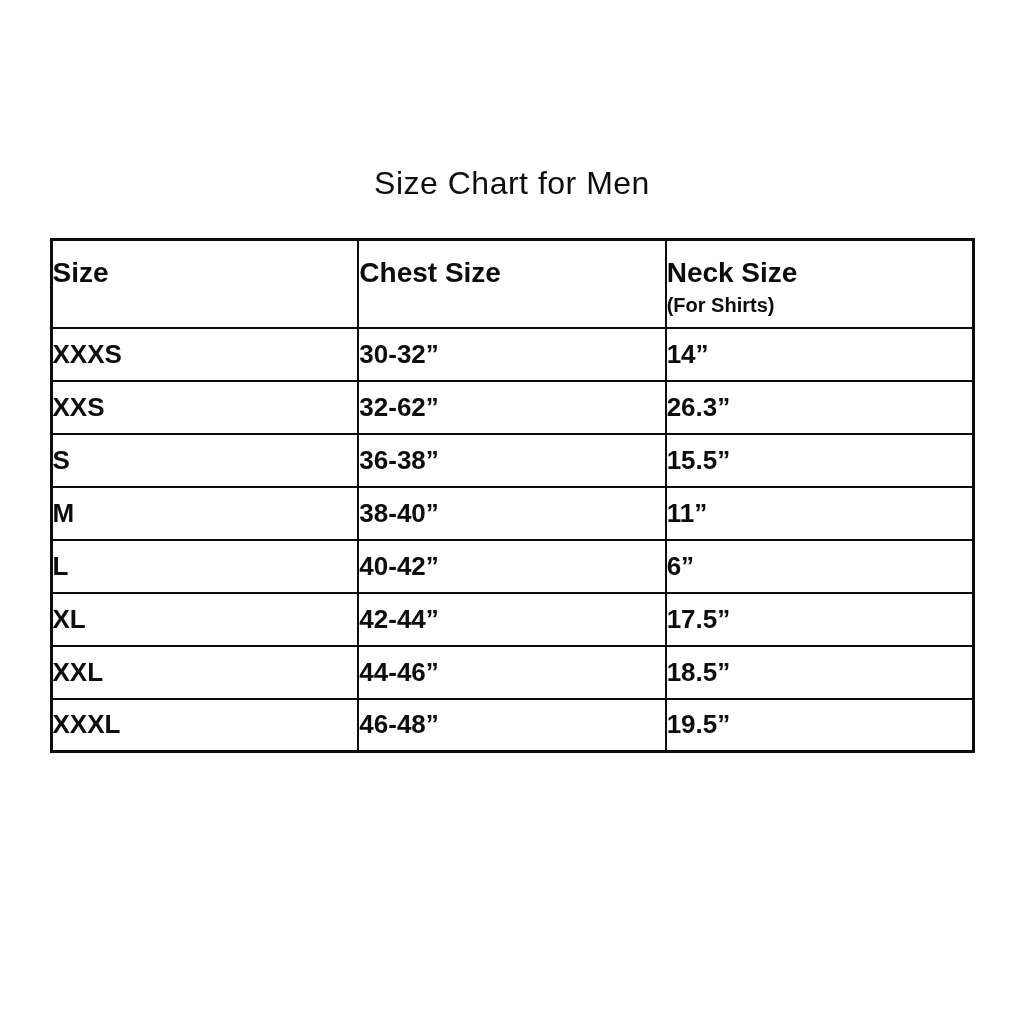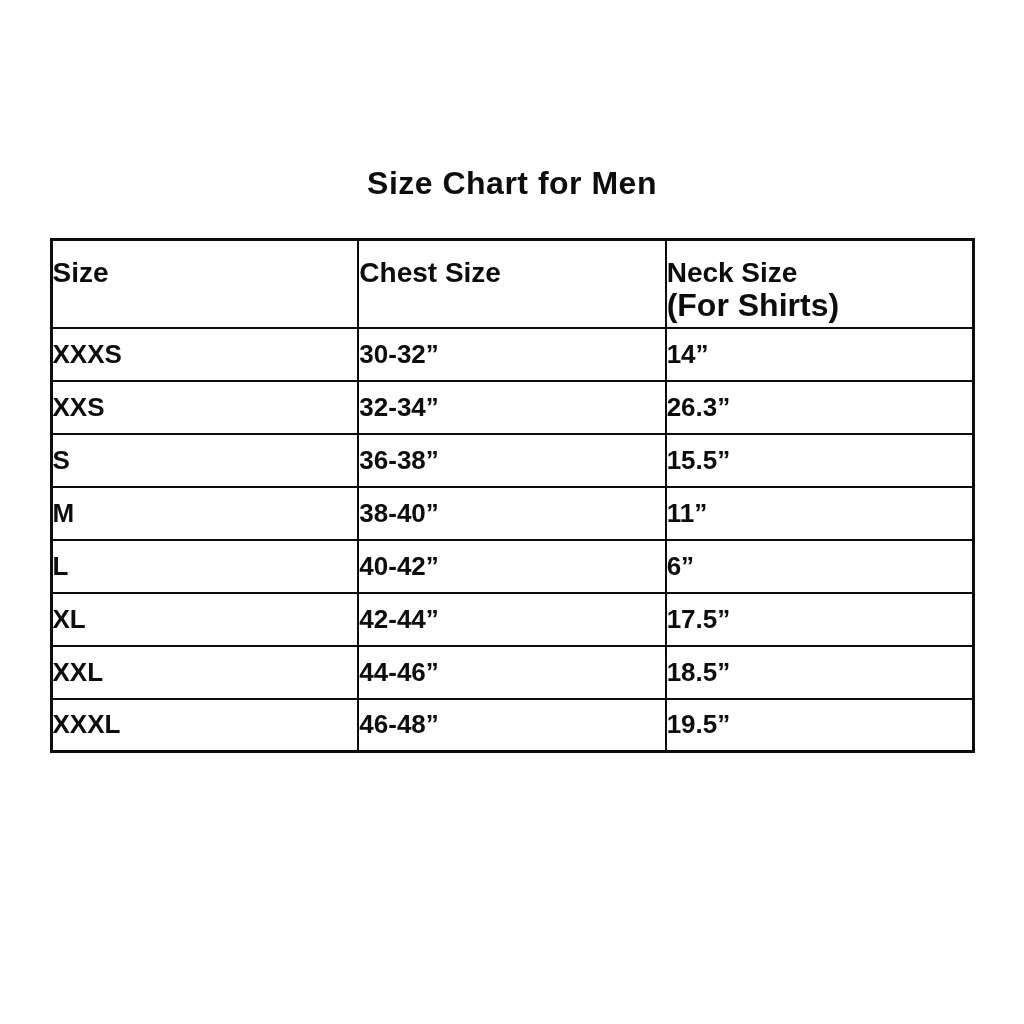--- a/index.html
+++ b/index.html
@@ -13,21 +13,21 @@
   }
   .page {
     width: 1024px;
     height: 1024px;
     background: #ffffff;
   }
   .chart-title {
     padding-top: 165px;
     text-align: center;
     font-size: 32px;
-    font-weight: bold;
+    font-weight: normal;
     letter-spacing: 0.5px;
     color: #0d0d0d;
   }
   .size-table {
     width: 925px;
     margin: 36px auto 0 auto;
     border-collapse: collapse;
     table-layout: fixed;
     border: 3px solid #0d0d0d;
   }
@@ -46,21 +46,21 @@
     line-height: 32px;
   }
   .size-table td {
     height: 53px;
     vertical-align: middle;
     font-size: 26px;
     border-radius: 7px;
   }
   .header-subline {
     display: block;
-    font-size: 32px;
+    font-size: 20px;
     line-height: 32px;
     font-weight: bold;
   }
 </style>
 </head>
 <body>
 
 <div class="page">
 
   <div class="chart-title">Size Chart for Men</div>
@@ -77,21 +77,21 @@
       </tr>
     </thead>
     <tbody>
       <tr>
         <td>XXXS</td>
         <td>30-32”</td>
         <td>14”</td>
       </tr>
       <tr>
         <td>XXS</td>
-        <td>32-34”</td>
+        <td>32-62”</td>
         <td>26.3”</td>
       </tr>
       <tr>
         <td>S</td>
         <td>36-38”</td>
         <td>15.5”</td>
       </tr>
       <tr>
         <td>M</td>
         <td>38-40”</td>

